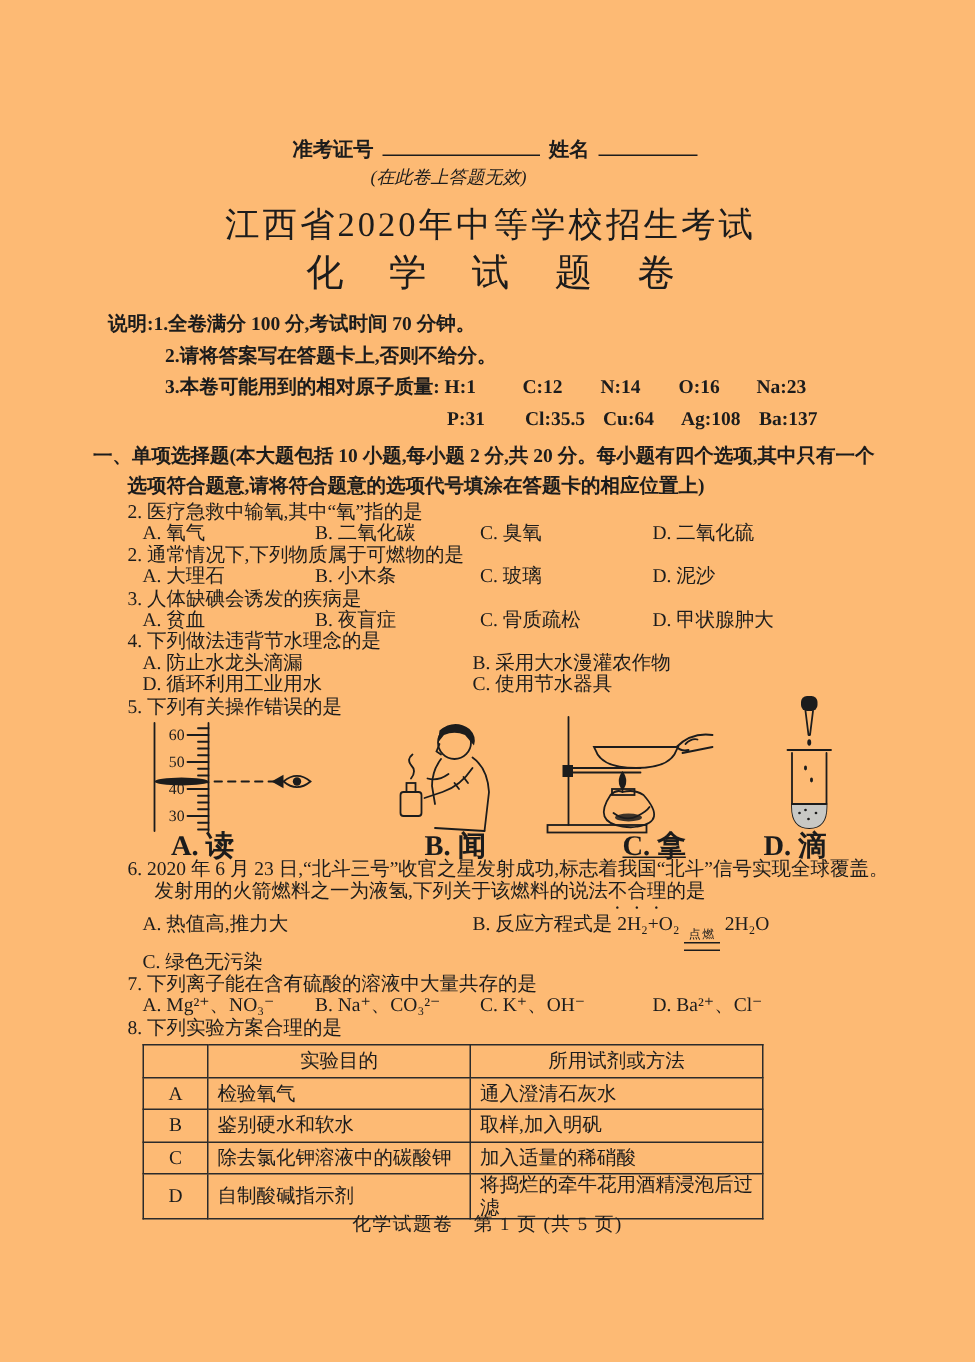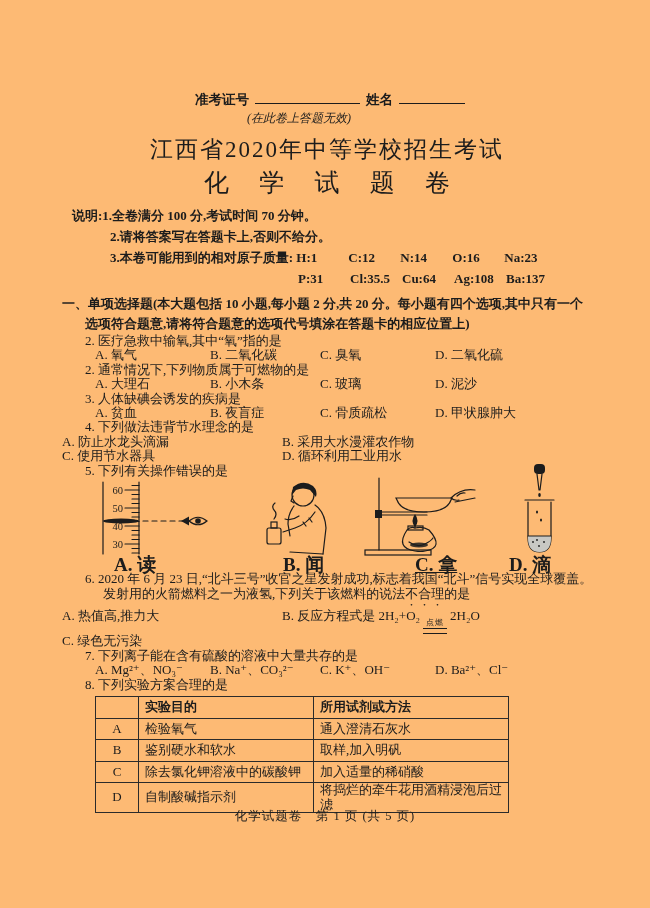--- a/index.html
+++ b/index.html
@@ -24,21 +24,21 @@
   .notes .n4{margin-left:236px;}
   .mass{display:inline-block;width:52px;}
 
   .sec-head{margin-top:5px;font-weight:bold;line-height:19.5px;}
   .sec-head .l2{margin-left:23px;}
 
   .qarea{margin-top:1px;}
   .stem{margin-left:23px;white-space:nowrap;}
   .stem-indent{margin-left:41px;white-space:nowrap;}
   .opts4{margin-left:33px;display:grid;grid-template-columns:115px 110px 115px auto;white-space:nowrap;}
-  .opts2{display:grid;grid-template-columns:220px auto;white-space:nowrap;font-family:Liberation Serif, serif;}
+  .opts2{margin-left:33px;display:grid;grid-template-columns:220px auto;white-space:nowrap;font-family:Liberation Serif, serif;}
 
   .em{-webkit-text-emphasis:filled dot #1c1c1c;text-emphasis:filled dot #1c1c1c;
       -webkit-text-emphasis-position:under left;text-emphasis-position:under left;}
 
   .eqc{display:inline-flex;flex-direction:column;align-items:center;vertical-align:-5px;margin:0 3px;line-height:normal;}
   .eqc .cond{font-size:8px;line-height:8px;letter-spacing:1px;}
   .eqc .lines{width:24px;height:4px;border-top:1.3px solid #1c1c1c;border-bottom:1.3px solid #1c1c1c;margin-top:1px;}
 
   
   .fig-row{position:relative;height:94px;margin-left:33px;}
@@ -47,21 +47,21 @@
   .figB{left:152px;top:0;}
   .figC{left:268px;top:-2px;}
   .figD{left:422px;top:-14px;}
   .flabel{position:absolute;top:80px;font-weight:bold;font-size:19px;white-space:nowrap;}
   .flA{left:19px;} .flB{left:188px;} .flC{left:320px;text-decoration:underline;} .flD{left:414px;}
   .ink{stroke:#1c1c1c;stroke-width:1.2;fill:none;stroke-linecap:round;}
   .inkfill{fill:#1c1c1c;stroke:none;}
 
   table.exp{margin:4px 0 0 33px;border-collapse:collapse;width:413px;font-size:13px;table-layout:fixed;}
   table.exp th,table.exp td{border:1.2px solid #2b2b2b;height:20.5px;padding:0 6px;font-weight:normal;overflow:hidden;}
-  table.exp th{text-align:left;font-weight:bold;}
+  table.exp th{text-align:center;}
   td.letter{text-align:center;padding:0;}
 
   .footer{position:absolute;left:0;right:0;top:808px;text-align:center;font-size:12.5px;letter-spacing:1px;}
 </style>
 </head>
 <body>
 
 <div class="page">
   <div class="content">
 
@@ -117,22 +117,22 @@
         </div>
       </div>
 
       <div>
         <div class="stem">4. 下列做法违背节水理念的是</div>
         <div class="opts2">
           <span>A. 防止水龙头滴漏</span>
             <span>B. 采用大水漫灌农作物</span>
         </div>
         <div class="opts2">
-          <span>C. 使用节水器具</span>
-            <span>D. 循环利用工业用水</span>
+          <span>D. 循环利用工业用水</span>
+            <span>C. 使用节水器具</span>
         </div>
       </div>
 
       <div>
         <div class="stem">5. 下列有关操作错误的是</div>
         <div class="fig-row">
 
           <svg class="fig figA" width="120" height="76" viewBox="0 0 120 76">
             <line class="ink" x1="8" y1="2" x2="8" y2="74"></line>
             <line class="ink" x1="44" y1="2" x2="44" y2="74"></line>

